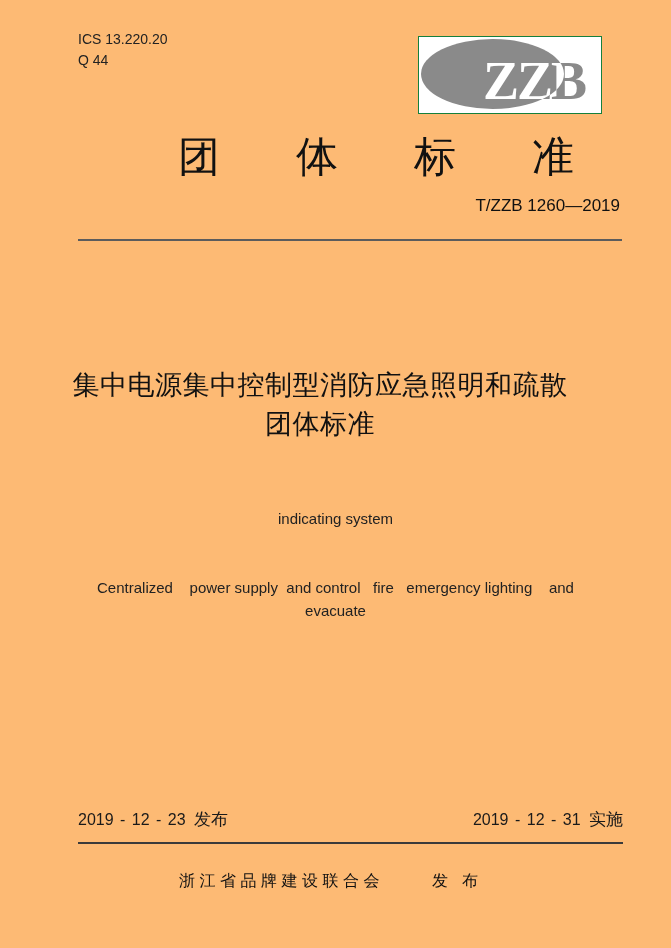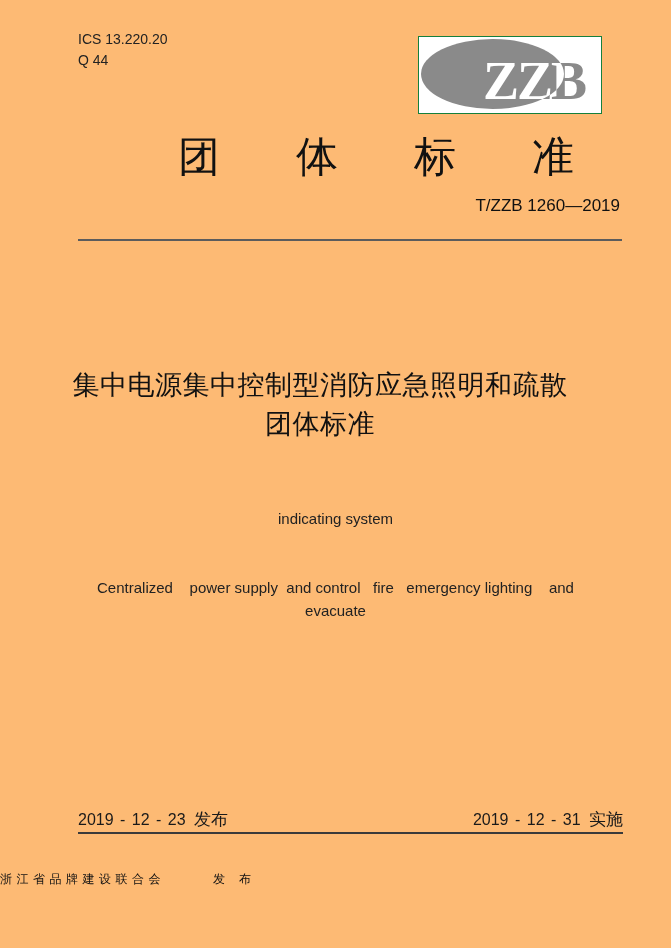--- a/index.html
+++ b/index.html
@@ -103,41 +103,42 @@
     position: absolute;
     left: 78px;
     right: 48px;
     top: 809px;
     display: flex;
     justify-content: space-between;
     align-items: baseline;
     font-size: 16px;
     line-height: 21px;
     border-bottom: 2px solid #3a3a3a;
-    padding-bottom: 2px;
+    padding-bottom: 12px;
   }
   .date-num {
     font-family: "Liberation Sans", sans-serif;
     word-spacing: 2px;
   }
   .date-label {
     font-family: "Liberation Serif", "DejaVu Serif", serif;
     font-size: 17px;
     margin-left: 4px;
   }
   
   .footer-row {
     position: absolute;
     left: 0;
     width: 671px;
     top: 871px;
     display: flex;
+    justify-content: center;
     align-items: baseline;
     font-family: "Liberation Serif", "DejaVu Serif", serif;
-    font-size: 12px;
+    font-size: 16px;
     color: #111111;
   }
   .footer-org {
     letter-spacing: 4.5px;
   }
   .footer-publish {
     margin-left: 48px;
     letter-spacing: 14px;
   }
 </style>

